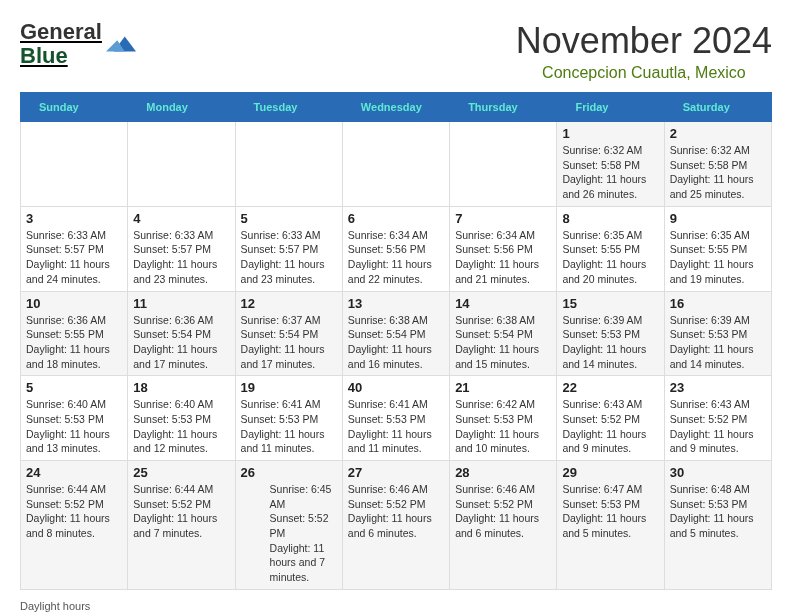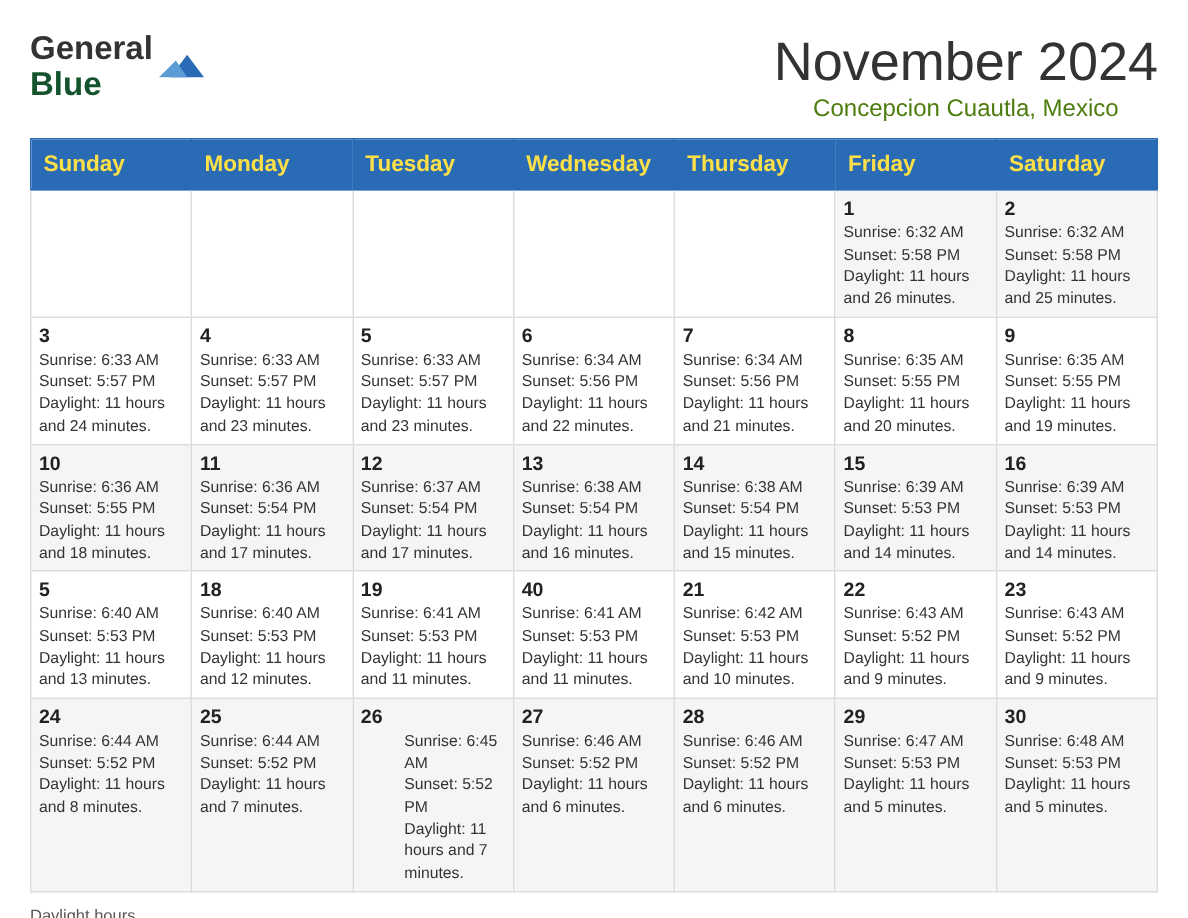--- a/index.html
+++ b/index.html
@@ -12,20 +12,21 @@
     }
     .header {
       display: flex;
       justify-content: space-between;
       align-items: flex-start;
       margin-bottom: 10px;
     }
     .logo {
       display: flex;
       align-items: flex-end;
+      text-decoration: underline;
     }
     .logo-text {
       font-size: 22px;
       font-weight: bold;
       line-height: 1.1;
     }
     .logo-text .general { color: #333; }
     .logo-text .blue { color: #14532d; }
     .logo-icon {
       width: 30px;
@@ -45,24 +46,24 @@
       color: #4d7c0f;
       margin-top: 2px;
     }
     .calendar {
       width: 100%;
       border-collapse: collapse;
       font-size: 11px;
     }
     .calendar th {
       background: #2a6bb5;
-      color: #fde047;
+      color: #5eead4;
       text-align: left;
-      padding: 8px 8px;
-      font-size: 15px;
+      padding: 8px 18px;
+      font-size: 11px;
       font-weight: bold;
       border: 1px solid #2a6bb5;
     }
     .calendar td {
       vertical-align: top;
       border: 1px solid #ddd;
       padding: 4px 5px;
       width: 107px;
       min-height: 80px;
       background: #fff;

